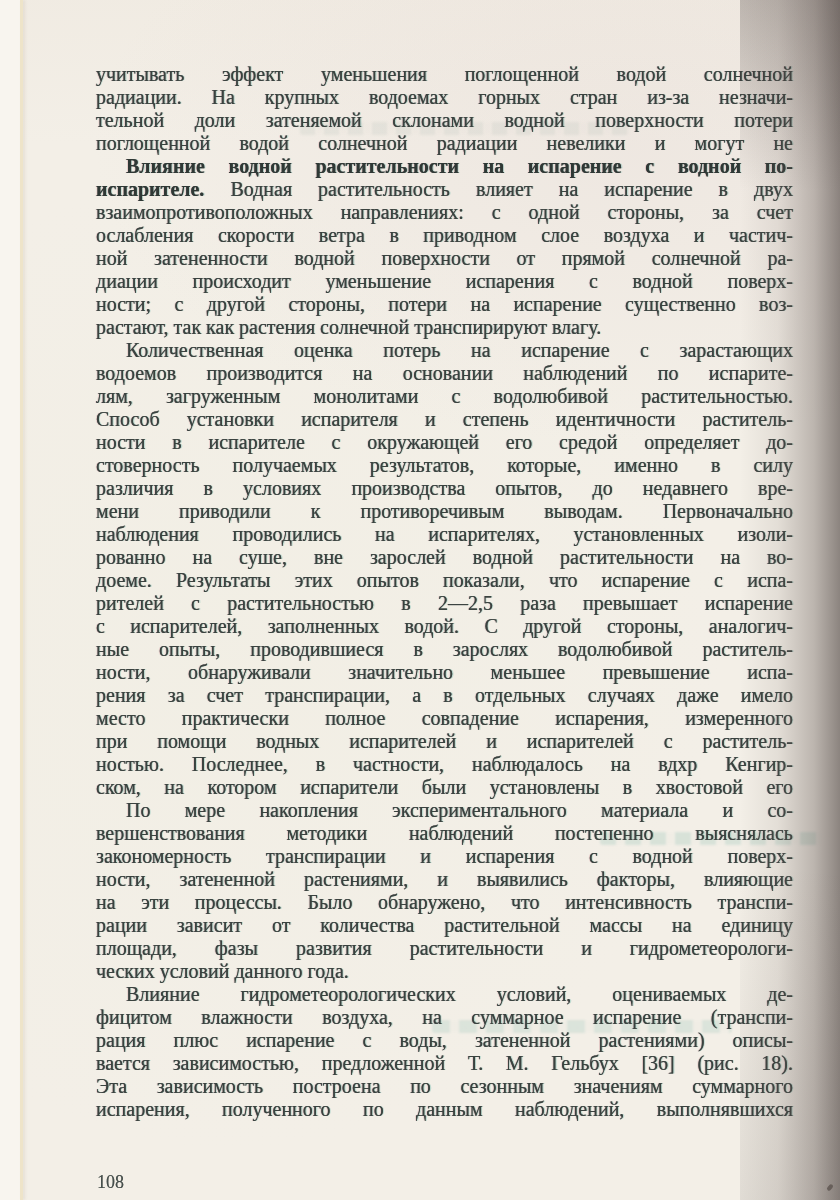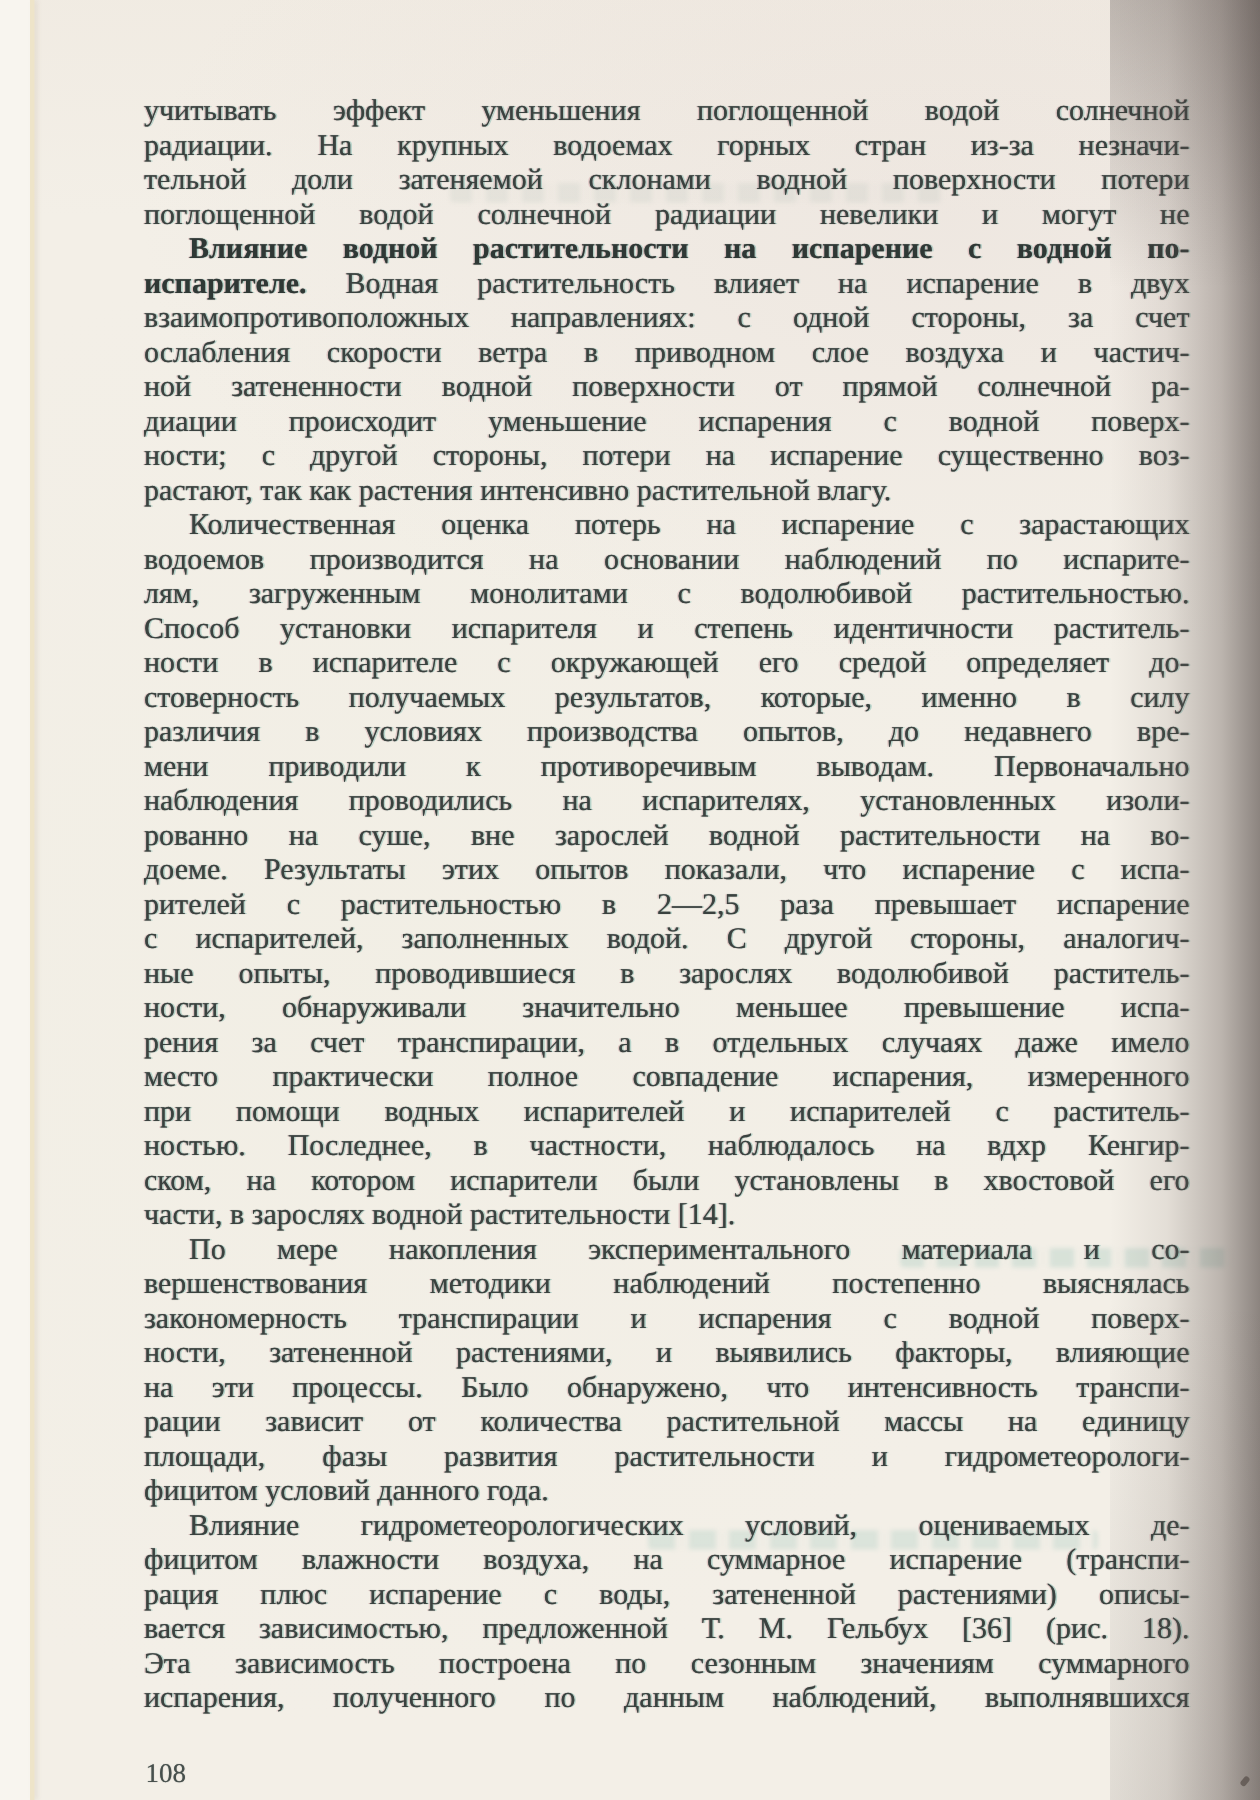--- a/index.html
+++ b/index.html
@@ -86,50 +86,49 @@
       <div class="line"><span class="reg">радиации. На крупных водоемах горных стран из-за незначи-</span></div>
       <div class="line"><span class="reg">тельной доли затеняемой склонами водной поверхности потери</span></div>
       <div class="line"><span class="reg">поглощенной водой солнечной радиации невелики и могут не</span></div>
       <div class="line indent"><span class="bold">Влияние водной растительности на испарение с водной по-</span></div>
       <div class="line"><span class="bold">испарителе. </span><span class="reg">Водная растительность влияет на испарение в двух</span></div>
       <div class="line"><span class="reg">взаимопротивоположных направлениях: с одной стороны, за счет</span></div>
       <div class="line"><span class="reg">ослабления скорости ветра в приводном слое воздуха и частич-</span></div>
       <div class="line"><span class="reg">ной затененности водной поверхности от прямой солнечной ра-</span></div>
       <div class="line"><span class="reg">диации происходит уменьшение испарения с водной поверх-</span></div>
       <div class="line"><span class="reg">ности; с другой стороны, потери на испарение существенно воз-</span></div>
-      <div class="line last"><span class="reg">растают, так как растения интенсивно растительной влагу.</span></div>
+      <div class="line last"><span class="reg">растают, так как растения солнечной транспирируют влагу.</span></div>
       <div class="line indent"><span class="reg">Количественная оценка потерь на испарение с зарастающих</span></div>
       <div class="line"><span class="reg">водоемов производится на основании наблюдений по испарите-</span></div>
       <div class="line"><span class="reg">лям, загруженным монолитами с водолюбивой растительностью.</span></div>
       <div class="line"><span class="reg">Способ установки испарителя и степень идентичности раститель-</span></div>
       <div class="line"><span class="reg">ности в испарителе с окружающей его средой определяет до-</span></div>
       <div class="line"><span class="reg">стоверность получаемых результатов, которые, именно в силу</span></div>
       <div class="line"><span class="reg">различия в условиях производства опытов, до недавнего вре-</span></div>
       <div class="line"><span class="reg">мени приводили к противоречивым выводам. Первоначально</span></div>
       <div class="line"><span class="reg">наблюдения проводились на испарителях, установленных изоли-</span></div>
       <div class="line"><span class="reg">рованно на суше, вне зарослей водной растительности на во-</span></div>
       <div class="line"><span class="reg">доеме. Результаты этих опытов показали, что испарение с испа-</span></div>
       <div class="line"><span class="reg">рителей с растительностью в 2—2,5 раза превышает испарение</span></div>
       <div class="line"><span class="reg">с испарителей, заполненных водой. С другой стороны, аналогич-</span></div>
       <div class="line"><span class="reg">ные опыты, проводившиеся в зарослях водолюбивой раститель-</span></div>
       <div class="line"><span class="reg">ности, обнаруживали значительно меньшее превышение испа-</span></div>
       <div class="line"><span class="reg">рения за счет транспирации, а в отдельных случаях даже имело</span></div>
       <div class="line"><span class="reg">место практически полное совпадение испарения, измеренного</span></div>
       <div class="line"><span class="reg">при помощи водных испарителей и испарителей с раститель-</span></div>
       <div class="line"><span class="reg">ностью. Последнее, в частности, наблюдалось на вдхр Кенгир-</span></div>
       <div class="line"><span class="reg">ском, на котором испарители были установлены в хвостовой его</span></div>
-      <div class="line last"><span class="reg">части, в зарослях водной растительности [14].</span></div>
       <div class="line indent"><span class="reg">По мере накопления экспериментального материала и со-</span></div>
       <div class="line"><span class="reg">вершенствования методики наблюдений постепенно выяснялась</span></div>
       <div class="line"><span class="reg">закономерность транспирации и испарения с водной поверх-</span></div>
       <div class="line"><span class="reg">ности, затененной растениями, и выявились факторы, влияющие</span></div>
       <div class="line"><span class="reg">на эти процессы. Было обнаружено, что интенсивность транспи-</span></div>
       <div class="line"><span class="reg">рации зависит от количества растительной массы на единицу</span></div>
       <div class="line"><span class="reg">площади, фазы развития растительности и гидрометеорологи-</span></div>
-      <div class="line last"><span class="reg">фицитом условий данного года.</span></div>
+      <div class="line last"><span class="reg">ческих условий данного года.</span></div>
       <div class="line indent"><span class="reg">Влияние гидрометеорологических условий, оцениваемых де-</span></div>
       <div class="line"><span class="reg">фицитом влажности воздуха, на суммарное испарение (транспи-</span></div>
       <div class="line"><span class="reg">рация плюс испарение с воды, затененной растениями) описы-</span></div>
       <div class="line"><span class="reg">вается зависимостью, предложенной Т. М. Гельбух [36] (рис. 18).</span></div>
       <div class="line"><span class="reg">Эта зависимость построена по сезонным значениям суммарного</span></div>
       <div class="line"><span class="reg">испарения, полученного по данным наблюдений, выполнявшихся</span></div>
     </div>
 
   <div class="page-number">108</div>
 

